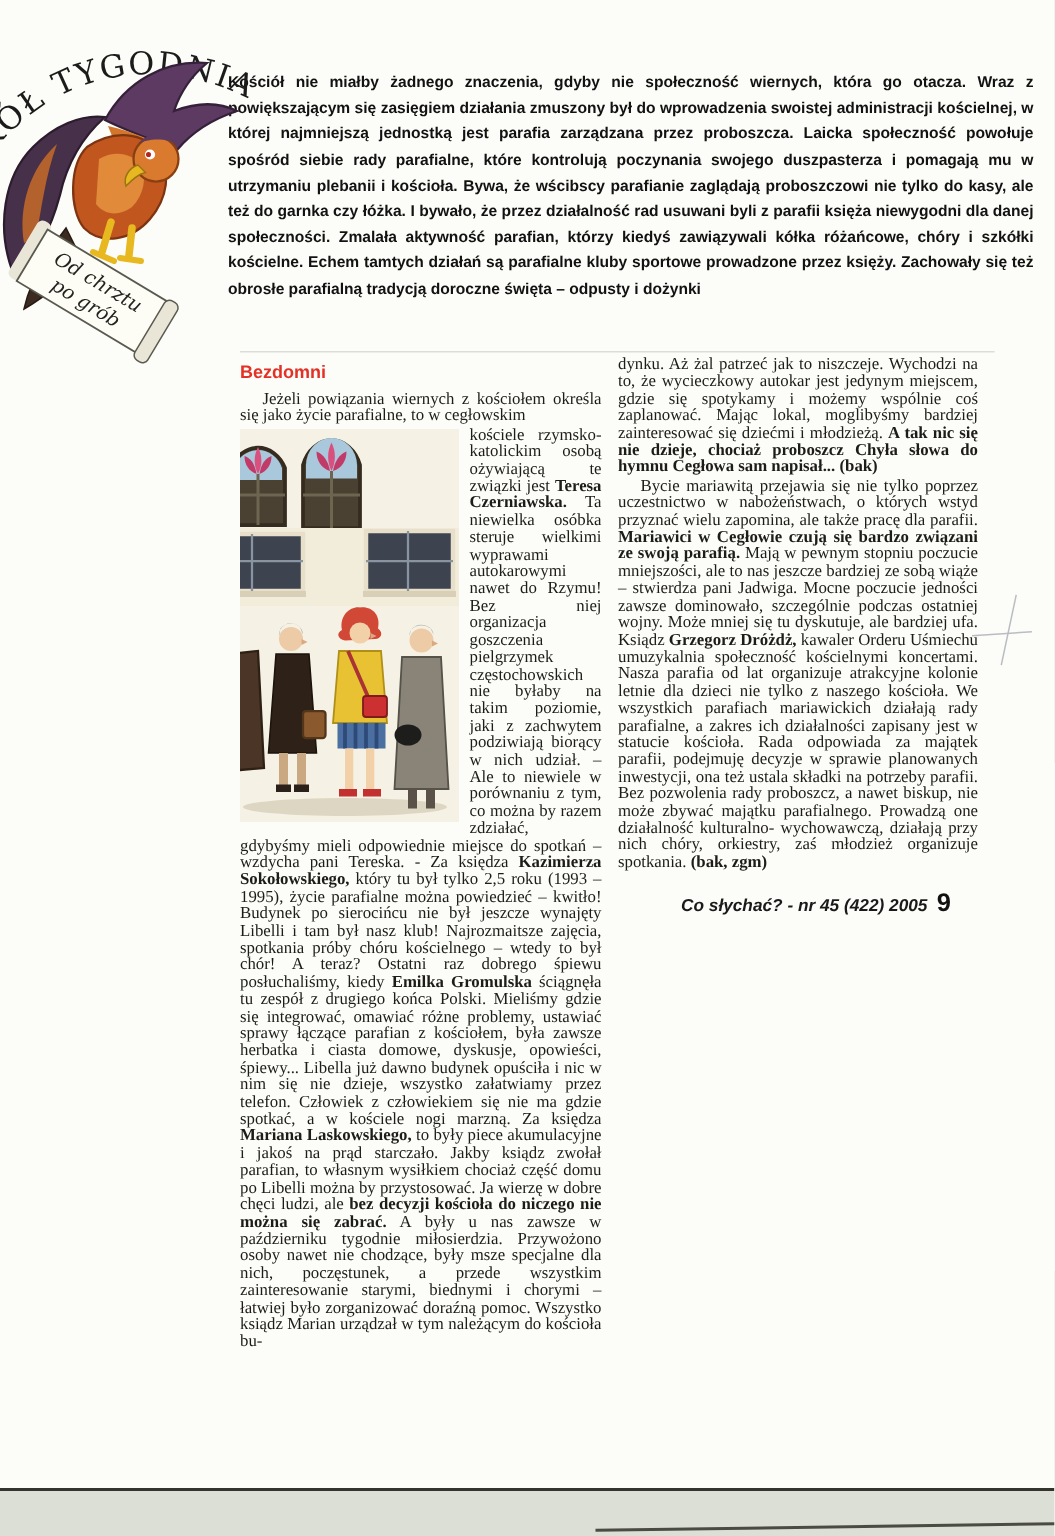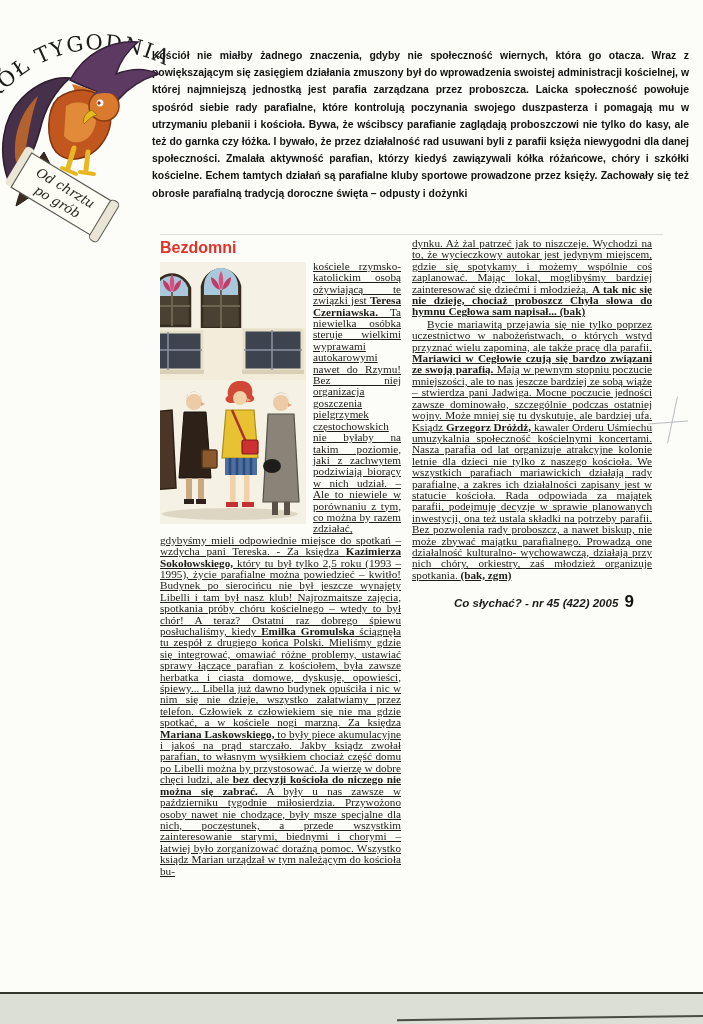--- a/index.html
+++ b/index.html
@@ -27,27 +27,27 @@
   }
   
   .columns {
     position:relative; z-index:3; display:flex; gap:11px;
     margin:13px 40px 0 160px; border-top:1px solid #dddDD6; padding-top:3px;
   }
   .col {
     font-family:"Liberation Serif", serif; font-size:11.2px; line-height:11.4px;
     text-align:justify; color:#1d1c19;
   }
-  .col p { margin:0 0 1px 0;text-decoration:underline; }
+  .col p { margin:0 0 1px 0; }
   .col .indent { text-indent:15px; }
   .col-left  { width:241px; flex:none; background:#fcfcf8; min-height:700px; }
   .col-right { width:240px; flex:none; }
   h2.section {
     font-family:"Liberation Sans", sans-serif; font-weight:bold;
-    font-size:16px; line-height:18px; color:#e23227; margin:1px 0 4px 0;
+    font-size:12px; line-height:18px; color:#e23227; margin:1px 0 4px 0;
   }
   .illus { float:left; width:146px; height:262px; margin:1px 7px 1px 0; }
   .illus svg { display:block; }
   
   .footer-row {
     display:flex; align-items:baseline; margin-top:15px;
     padding:0 18px 0 42px; font-family:"Liberation Sans", sans-serif;
   }
   .issue { flex:1; font-weight:bold; font-style:italic; font-size:11.5px; color:#1a1a1a; }
   .pagenum { font-weight:bold; font-size:17px; color:#111; }
@@ -117,20 +117,21 @@
     <div class="intro">
       <p>Kościół nie miałby żadnego znaczenia, gdyby nie społeczność wiernych, która go otacza. Wraz z powiększającym się zasięgiem działania zmuszony był do wprowadzenia swoistej administracji kościelnej, w której najmniejszą jednostką jest parafia zarządzana przez proboszcza. Laicka społeczność powołuje spośród siebie rady parafialne, które kontrolują poczynania swojego duszpasterza i pomagają mu w utrzymaniu plebanii i kościoła. Bywa, że wścibscy parafianie zaglądają proboszczowi nie tylko do kasy, ale też do garnka czy łóżka. I bywało, że przez działalność rad usuwani byli z parafii księża niewygodni dla danej społeczności. Zmalała aktywność parafian, którzy kiedyś zawiązywali kółka różańcowe, chóry i szkółki kościelne. Echem tamtych działań są parafialne kluby sportowe prowadzone przez księży. Zachowały się też obrosłe parafialną tradycją doroczne święta – odpusty i dożynki</p>
     </div>
   </div>
 
 
   <div class="columns">
 
     <div class="col col-left">
       <h2 class="section">Bezdomni</h2>
+      <p class="indent">Jeżeli powiązania wiernych z kościołem określa się jako życie parafialne, to w cegłowskim</p>
 
       <div class="illus">
         <svg width="146" height="262" viewBox="0 0 146 262">
           <rect x="0" y="0" width="146" height="262" fill="#f5f1e4"></rect>
 
           <g>
             <path d="M -6,64 L -6,26 A 20,24 0 0 1 30,26 L 30,64 Z" fill="#4a4133" stroke="#352c1f" stroke-width="2.5"></path>
             <path d="M -4,26 A 17,18 0 0 1 28,26 L 28,34 L -4,34 Z" fill="#a9c8db"></path>
             <path d="M 12,12 C 9,18 9,24 12,30 C 15,24 15,18 12,12 Z" fill="#d94f7e"></path>
             <path d="M 3,18 C 3,24 6,28 11,30 C 10,24 8,20 3,18 Z" fill="#c23a68"></path>

